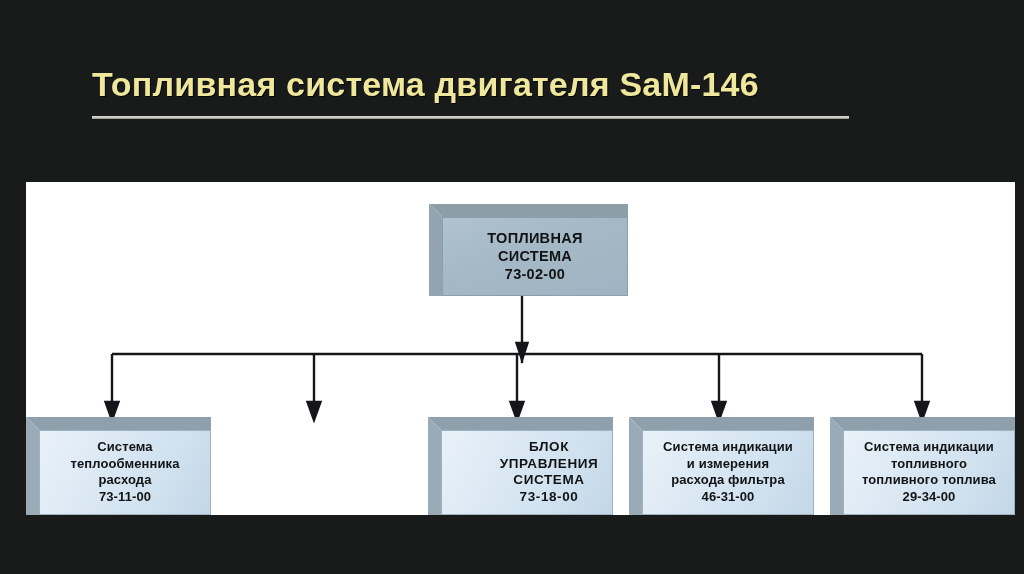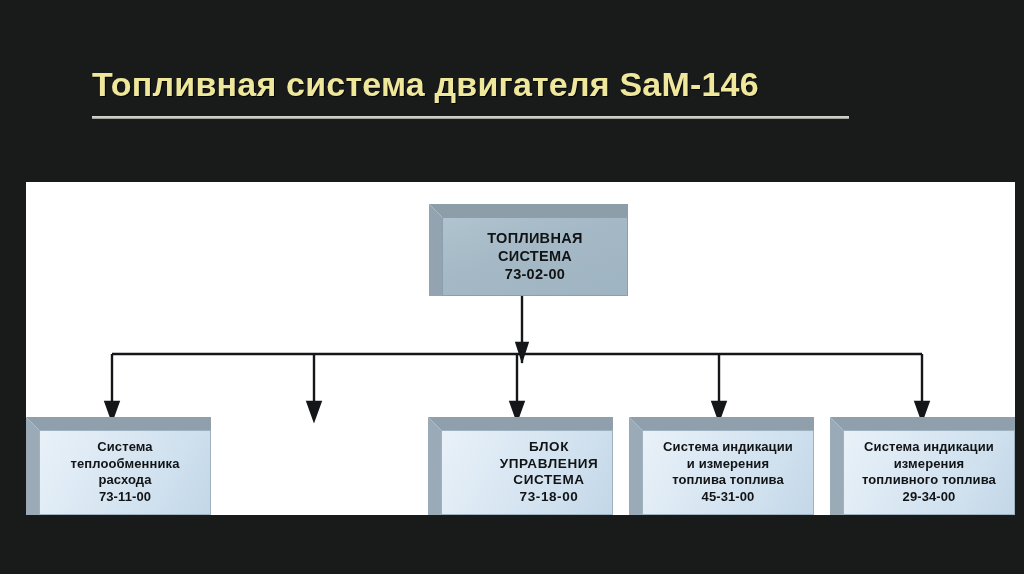--- a/index.html
+++ b/index.html
@@ -239,30 +239,30 @@
         <span class="line">73-18-00</span>
       </div>
     </div>
 
     <div class="box3d leaf" id="node-l3">
       <div class="top-face"></div>
       <div class="side-face"></div>
       <div class="front-face">
         <span class="line">Система индикации</span>
         <span class="line">и измерения</span>
-        <span class="line">топлива топлива</span>
-        <span class="line">45-31-00</span>
+        <span class="line">расхода фильтра</span>
+        <span class="line">46-31-00</span>
       </div>
     </div>
 
     <div class="box3d leaf" id="node-l4">
       <div class="top-face"></div>
       <div class="side-face"></div>
       <div class="front-face">
         <span class="line">Система индикации</span>
-        <span class="line">измерения</span>
+        <span class="line">топливного</span>
         <span class="line">топливного топлива</span>
         <span class="line">29-34-00</span>
       </div>
     </div>
 
   </div>
 </div>
 
 </body></html>

